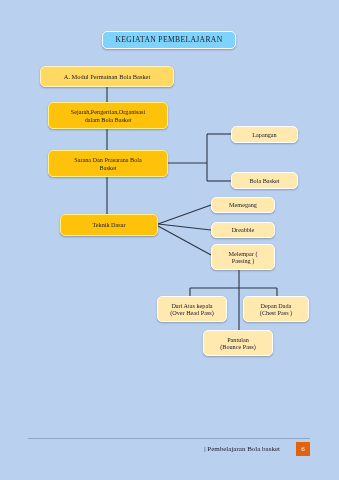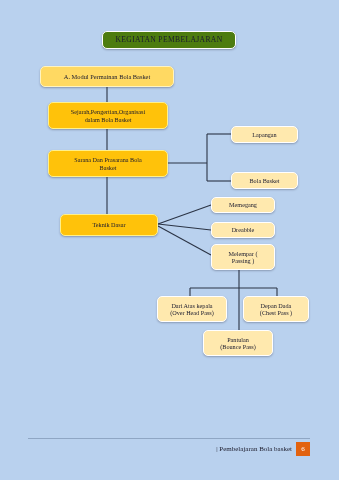--- a/index.html
+++ b/index.html
@@ -34,21 +34,21 @@
     text-align: center;
     border-radius: 5px;
     color: #1a1a2e;
     line-height: 1.18;
     padding: 2px 4px;
     z-index: 3;
   }
 
   
   .node--title {
-    background: #4d7c0f;
+    background: #7dd3fc;
     border: 1px solid #ffffff;
     box-shadow: 0 1px 2px rgba(40,40,60,.35);
     font-size: 7.6px;
     letter-spacing: .35px;
   }
 
   
   .node--gold-light {
     background: #ffd962;
     border: 1px solid #fff4c0;
@@ -87,20 +87,21 @@
   #footer {
     position: absolute;
     left: 28px;
     top: 440px;
     width: 282px;
     height: 18px;
     display: flex;
     align-items: center;
     justify-content: flex-end;
     z-index: 3;
+    gap: 12px;
   }
   #footer-text {
     font-size: 7px;
     color: #1c1c2c;
     white-space: nowrap;
     padding-right: 4px;
   }
   #page-number {
     display: inline-flex;
     align-items: center;

